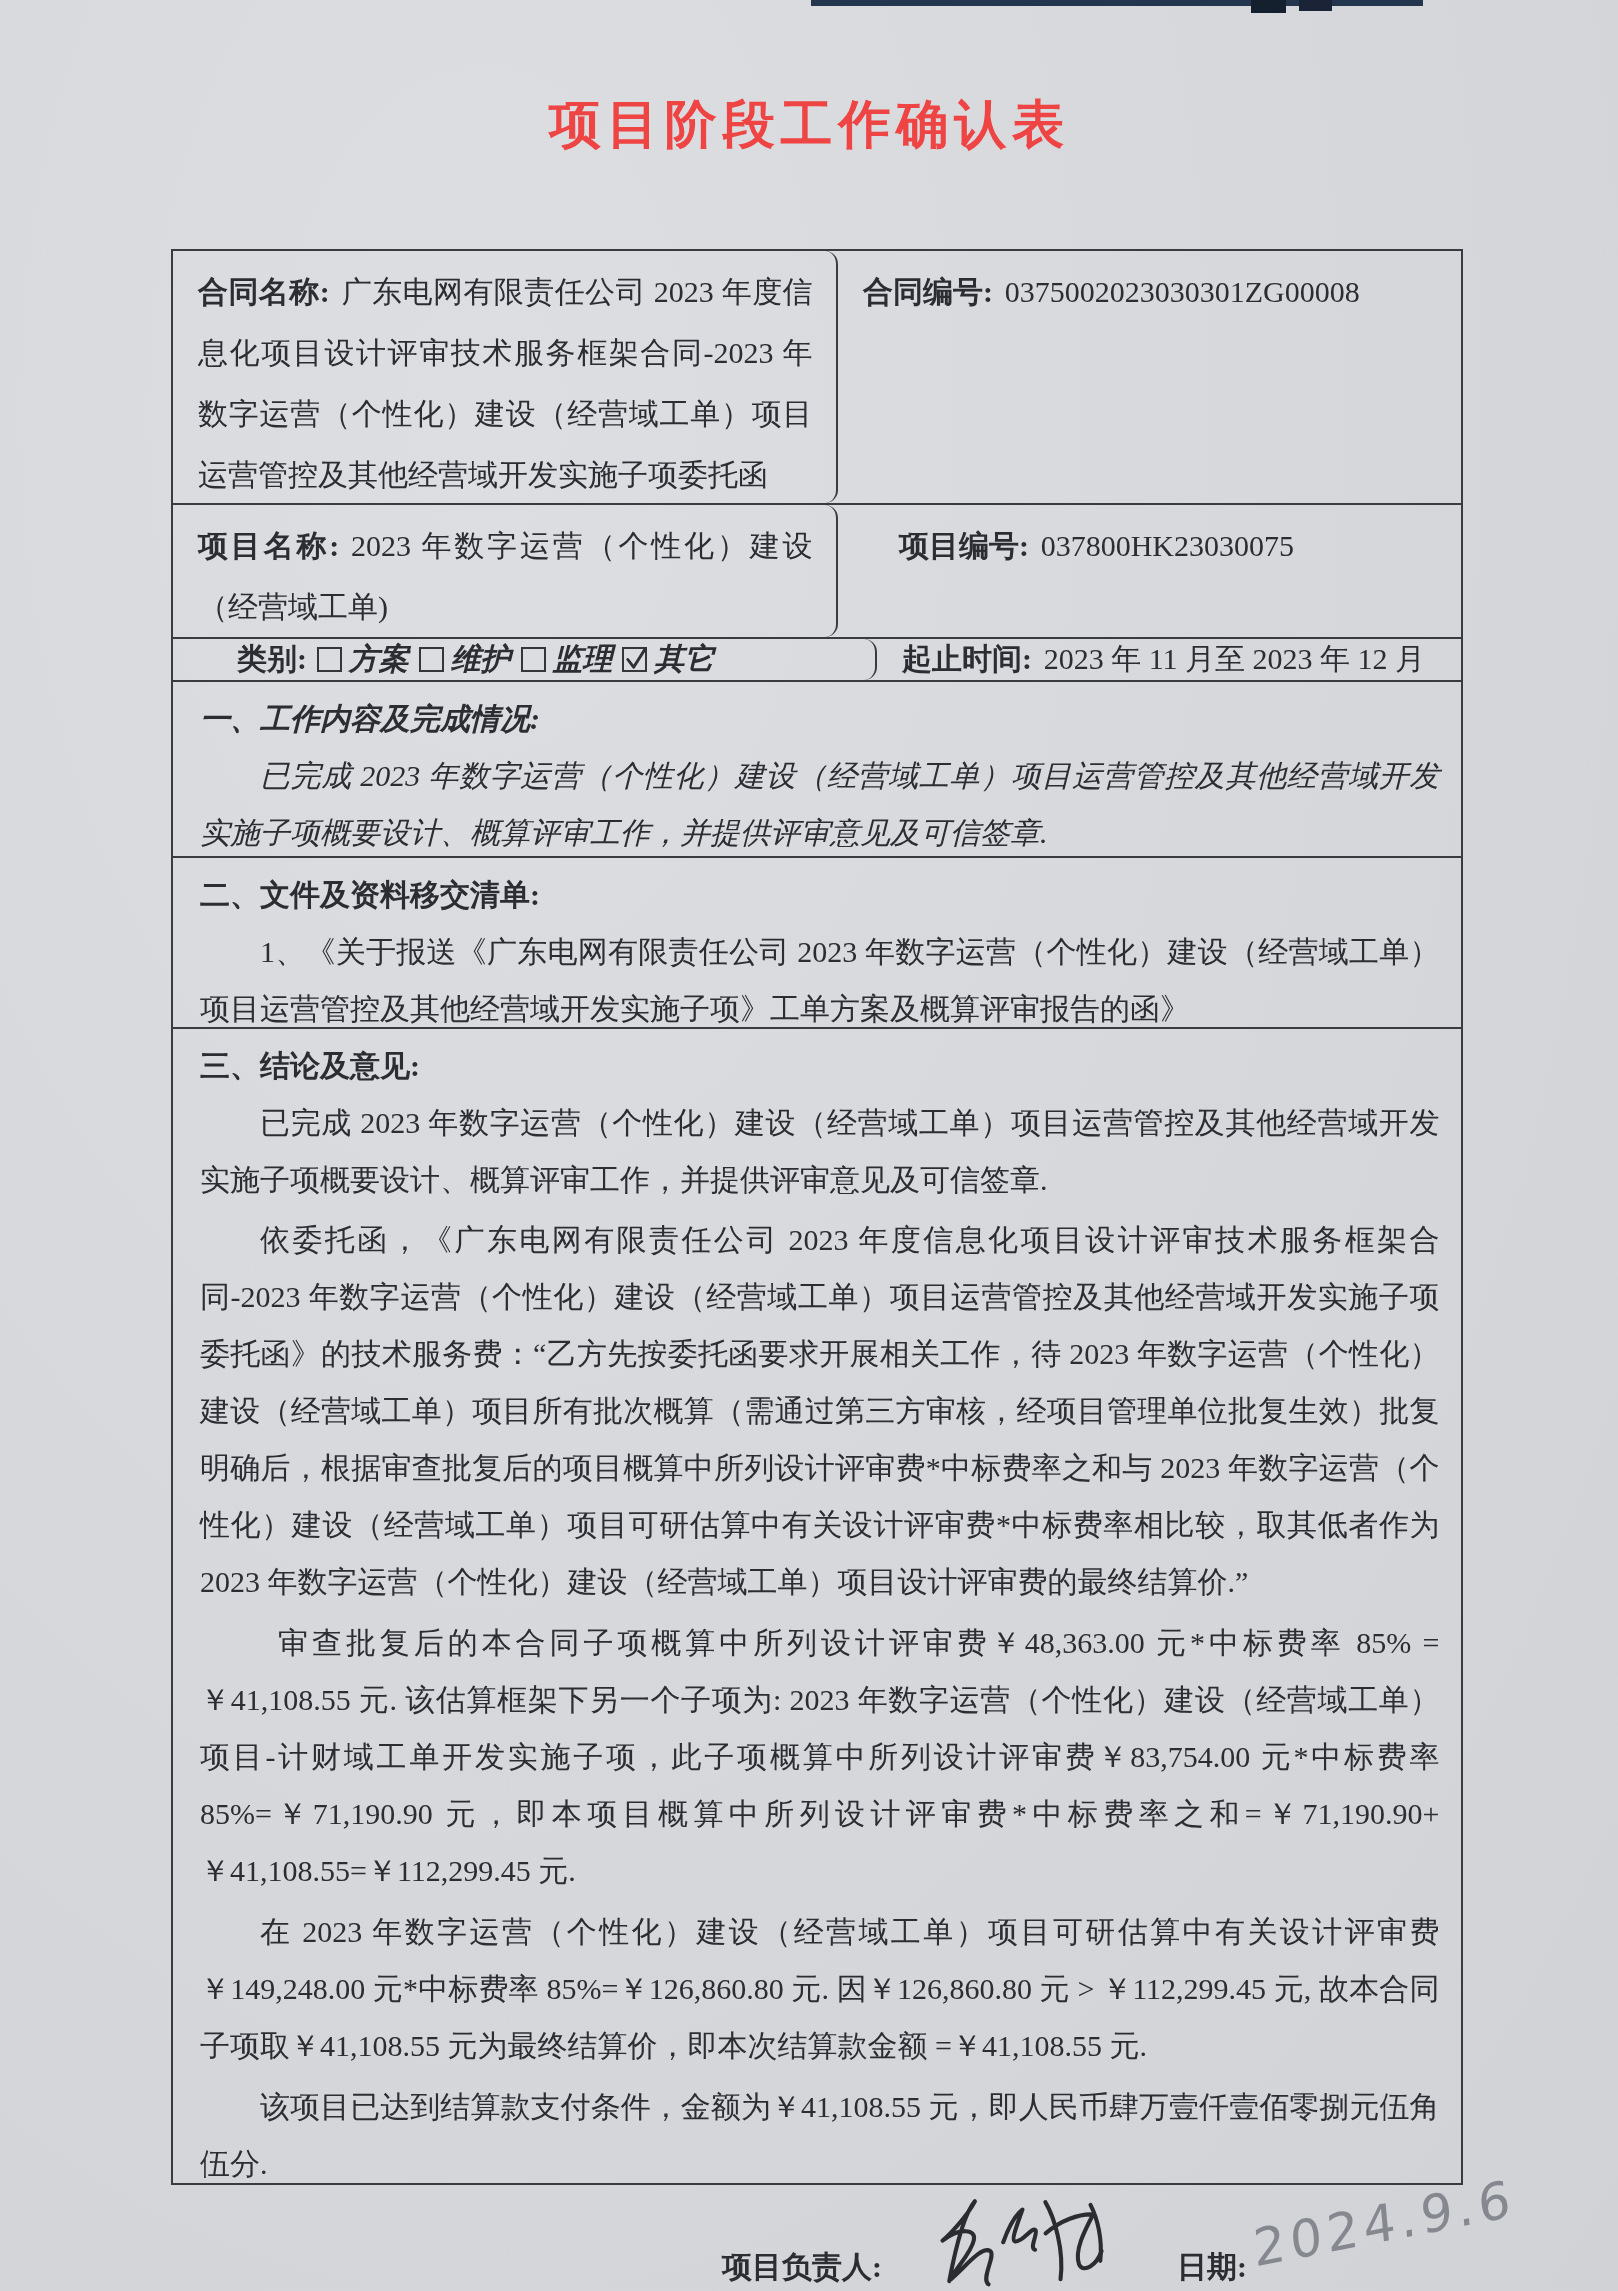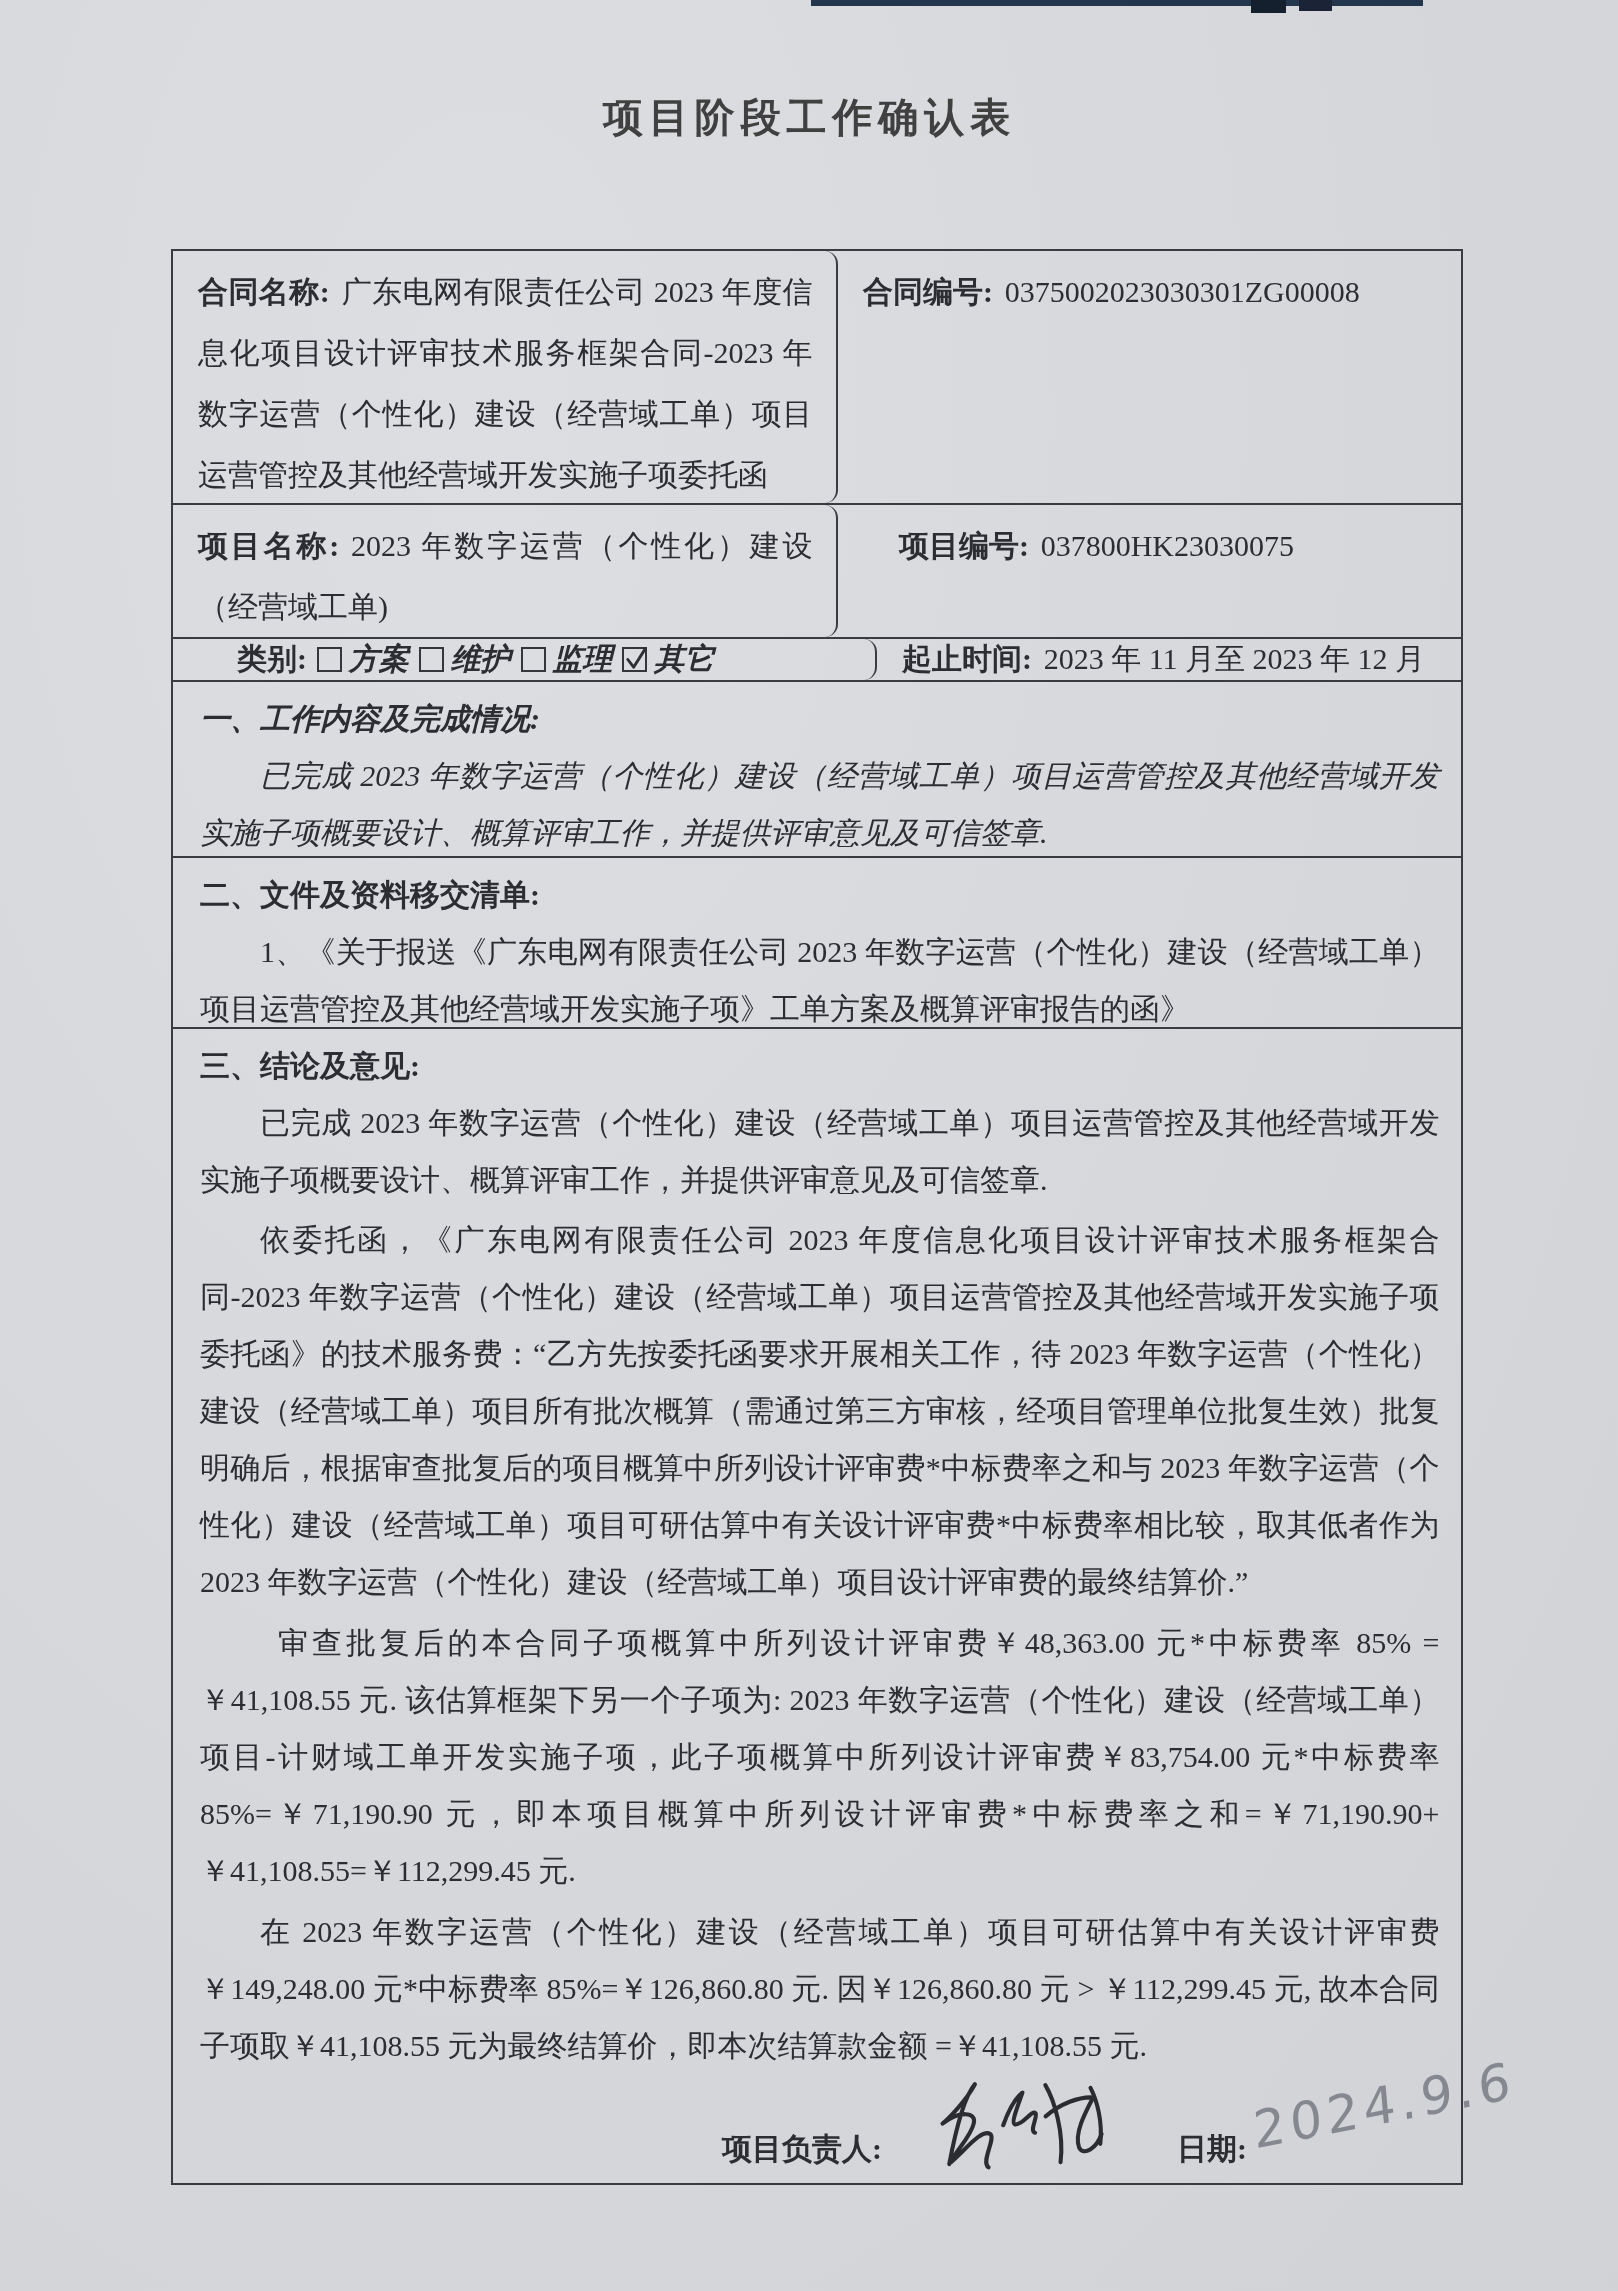--- a/index.html
+++ b/index.html
@@ -21,21 +21,21 @@
   
   .band{position:absolute;background:#24354e;}
   .band.main{left:811px;top:0;width:612px;height:5.9px;}
   .band.nub1{left:1251px;top:0;width:35px;height:12.7px;background:#15202f;}
   .band.nub2{left:1299px;top:0;width:33px;height:10.7px;background:#1a2436;}
 
   .title{
     position:absolute;left:0;top:90px;width:100%;
     text-align:center;
     font-family:"Liberation Sans","DejaVu Sans",sans-serif;
-    font-size:40px;font-weight:bold;letter-spacing:5.9px;color:#404040;
+    font-size:52px;font-weight:bold;letter-spacing:5.9px;color:#ef4444;
   }
 
   .tbl{
     position:absolute;left:171px;top:249px;width:1292px;height:1936px;
     border:2.9px solid var(--border);
     display:flex;flex-direction:column;
     font-size:30px;
   }
   .row{display:flex;border-bottom:2px solid var(--border);}
   .row:last-child{border-bottom:none;}
@@ -140,20 +140,21 @@
     </div>
   </div>
 
   <div class="row s3" style="display:block;">
     <div class="sec">
       <div class="h">三、结论及意见:</div>
       <div class="p">已完成 2023 年数字运营（个性化）建设（经营域工单）项目运营管控及其他经营域开发实施子项概要设计、概算评审工作，并提供评审意见及可信签章.</div>
       <div class="p">依委托函，《广东电网有限责任公司 2023 年度信息化项目设计评审技术服务框架合同-2023 年数字运营（个性化）建设（经营域工单）项目运营管控及其他经营域开发实施子项委托函》的技术服务费：“乙方先按委托函要求开展相关工作，待 2023 年数字运营（个性化）建设（经营域工单）项目所有批次概算（需通过第三方审核，经项目管理单位批复生效）批复明确后，根据审查批复后的项目概算中所列设计评审费*中标费率之和与 2023 年数字运营（个性化）建设（经营域工单）项目可研估算中有关设计评审费*中标费率相比较，取其低者作为 2023 年数字运营（个性化）建设（经营域工单）项目设计评审费的最终结算价.”</div>
       <div class="p big-indent">审查批复后的本合同子项概算中所列设计评审费￥48,363.00 元*中标费率 85% = ￥41,108.55 元. 该估算框架下另一个子项为: 2023 年数字运营（个性化）建设（经营域工单）项目-计财域工单开发实施子项，此子项概算中所列设计评审费￥83,754.00 元*中标费率 85%=￥71,190.90 元，即本项目概算中所列设计评审费*中标费率之和=￥71,190.90+￥41,108.55=￥112,299.45 元.</div>
       <div class="p">在 2023 年数字运营（个性化）建设（经营域工单）项目可研估算中有关设计评审费￥149,248.00 元*中标费率 85%=￥126,860.80 元. 因￥126,860.80 元 &gt; ￥112,299.45 元, 故本合同子项取￥41,108.55 元为最终结算价，即本次结算款金额 =￥41,108.55 元.</div>
+      <div class="p">该项目已达到结算款支付条件，金额为￥41,108.55 元，即人民币肆万壹仟壹佰零捌元伍角伍分.</div>
 
       <div class="sigrow">
         <span class="sig-label">项目负责人:</span>
         <span class="sig-ink">
           <svg width="234" height="127" viewBox="0 0 240 130" aria-hidden="true">
             <g fill="none" stroke="#2b2c31" stroke-width="4.2" stroke-linecap="round" stroke-linejoin="round">
               <path d="M38,98 C48,60 58,30 70,18 C60,34 40,52 34,56 C52,44 70,46 66,58 C62,72 44,86 40,96 C56,84 74,64 82,70 C88,75 70,98 78,104"></path>
               <path d="M96,62 C104,44 112,34 118,30 C112,44 104,60 108,62 C116,64 126,48 130,52 C132,56 122,70 128,72"></path>
               <path d="M142,24 C150,40 158,74 152,104"></path>
               <path d="M140,56 C156,44 176,38 190,40 C180,56 168,76 172,90 C176,100 190,92 196,78"></path>

